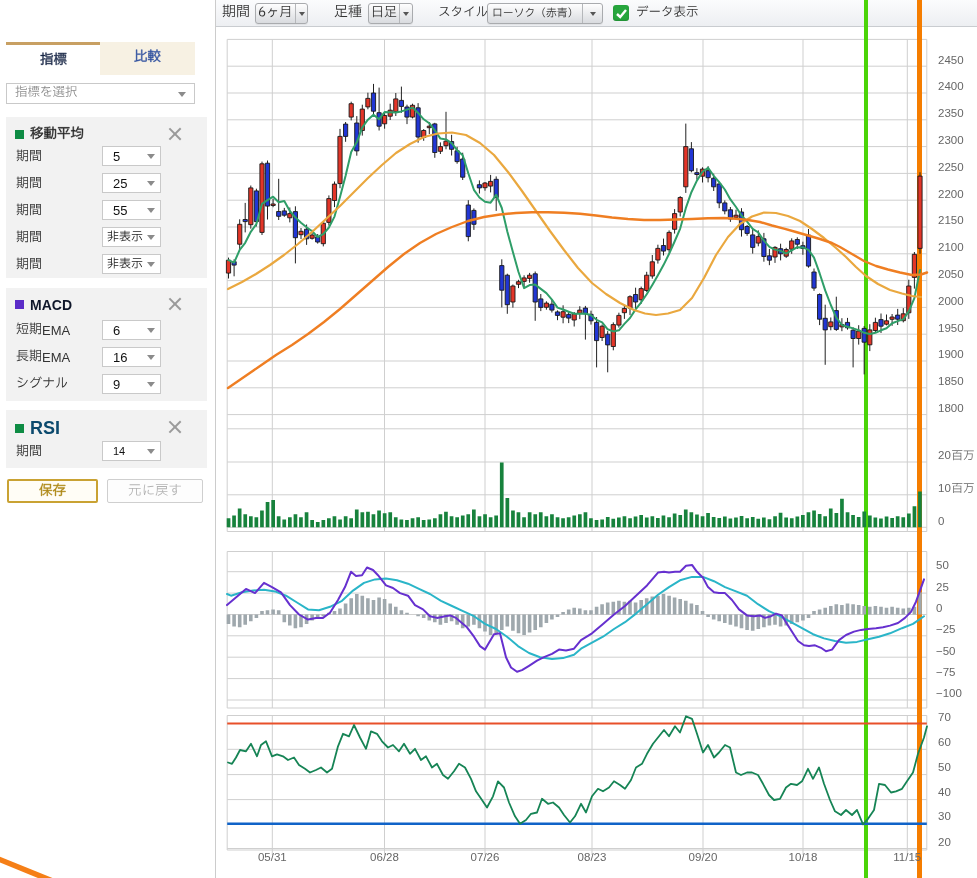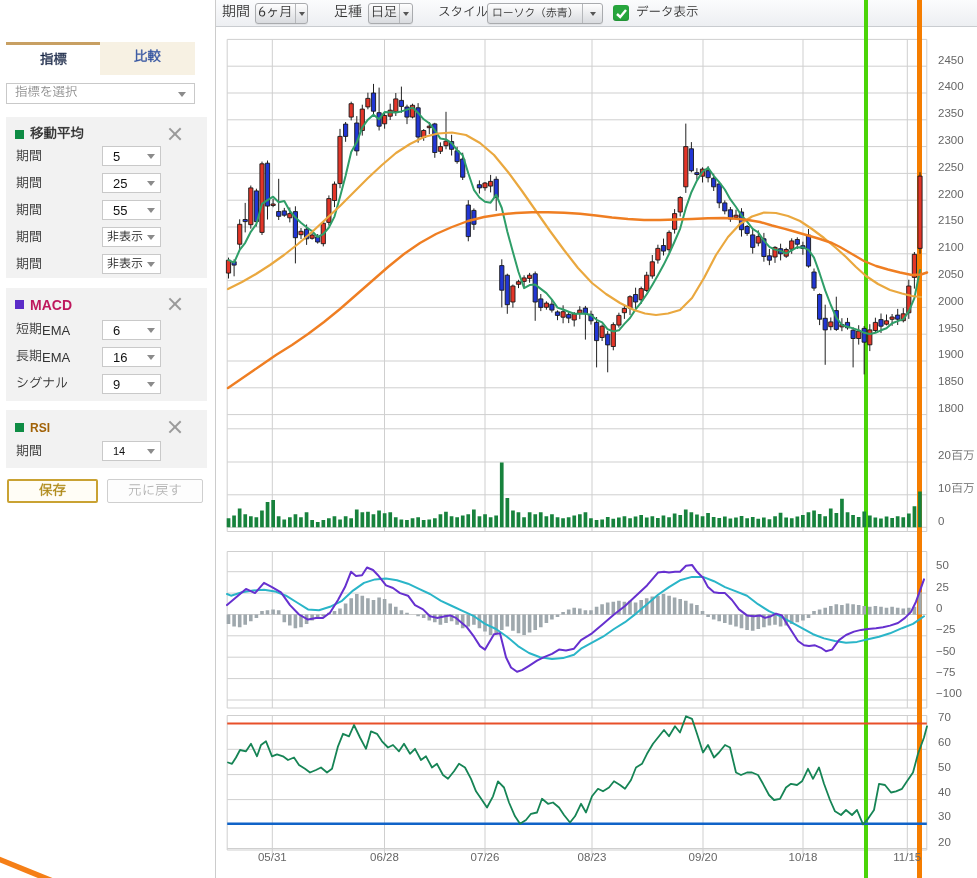--- a/index.html
+++ b/index.html
@@ -265,21 +265,21 @@
           <path d="M5.798 -2.912H6.773V-2.21H0.5589999999999999V-2.912H1.625V-8.827H0.715V-9.529H1.625V-10.841999999999999H2.392V-9.529H5.031V-10.841999999999999H5.798V-9.529H6.734V-8.827H5.798ZM7.345 -10.439H11.947V-0.19499999999999998Q11.947 0.325 11.765 0.533Q11.583 0.741 11.102 0.741H9.216999999999999L8.996 -0.078H11.167V-3.3539999999999996H7.994999999999999Q7.864999999999999 -2.08 7.5725 -1.092Q7.279999999999999 -0.104 6.707999999999999 0.949L6.005999999999999 0.45499999999999996Q6.577999999999999 -0.5589999999999999 6.8575 -1.508Q7.137 -2.457 7.241 -3.653Q7.345 -4.849 7.345 -6.811999999999999ZM11.167 -7.279999999999999V-9.684999999999999H8.112V-7.279999999999999ZM5.031 -7.345V-8.827H2.392V-7.345ZM5.031 -6.669H2.392V-5.1739999999999995H5.031ZM11.167 -4.082V-6.539H8.112Q8.112 -5.278 8.046999999999999 -4.082ZM5.031 -4.498H2.392V-2.912H5.031ZM0.637 0.26Q1.157 -0.143 1.6575 -0.7474999999999999Q2.158 -1.3519999999999999 2.431 -1.924L3.094 -1.508Q2.7689999999999997 -0.884 2.2554999999999996 -0.234Q1.742 0.416 1.2089999999999999 0.858ZM4.8229999999999995 -1.898Q5.1739999999999995 -1.534 5.577 -1.0205Q5.9799999999999995 -0.507 6.239999999999999 -0.091L5.59 0.364Q5.317 -0.065 4.9335 -0.5784999999999999Q4.55 -1.0919999999999999 4.212 -1.4689999999999999Z M14.131 -10.426H18.785V-6.109999999999999H14.963V0.858H14.131ZM20.006999999999998 -10.426H24.869V-0.065Q24.869 0.325 24.6675 0.5005Q24.466 0.6759999999999999 23.997999999999998 0.6759999999999999H22.1L21.957 -0.052H24.037V-6.109999999999999H20.006999999999998ZM14.963 -8.632H18.005V-9.75H14.963ZM20.787 -8.632H24.037V-9.75H20.787ZM14.963 -6.786H18.005V-7.981999999999999H14.963ZM20.787 -6.786H24.037V-7.981999999999999H20.787ZM16.744 -5.018H22.1V-0.40299999999999997H17.563V0.351H16.744ZM21.294 -3.094V-4.367999999999999H17.55V-3.094ZM17.55 -2.4699999999999998V-1.053H21.294V-2.4699999999999998Z" fill="#333"></path>
         </svg></div>
       <div class="sel" style="left:96px;top:137px;width:59px;height:20px">
         <span style="padding-left:4px"><svg width="36" height="15.6" viewBox="0 -10.6 36 15.6" style="vertical-align:middle;margin-top:0px">
             <path d="M6.12 -3.384Q5.532 -3.192 4.944 -3.048Q4.824 -1.584 3.912 -0.666Q3.0 0.252 1.092 0.864L0.756 0.156Q1.8960000000000001 -0.216 2.5980000000000003 -0.63Q3.3000000000000003 -1.044 3.678 -1.578Q4.056 -2.112 4.152 -2.856Q2.928 -2.556 0.768 -2.172L0.624 -2.892Q2.364 -3.144 4.188 -3.564V-5.112H0.864V-5.808H4.188V-7.704H0.672V-8.4H4.188V-10.008000000000001H4.968V-3.7560000000000002Q5.808 -3.996 6.0360000000000005 -4.0680000000000005ZM7.6080000000000005 -2.664H11.364V-1.968H7.6080000000000005V0.888H6.828V-10.008000000000001H7.6080000000000005V-8.364H11.316V-7.668H7.6080000000000005V-5.58H11.124V-4.884H7.6080000000000005Z M23.496000000000002 0.12 23.112000000000002 0.78Q21.108 -0.036000000000000004 19.854 -1.332Q18.6 -2.628 18.0 -4.416Q17.28 -3.48 16.236 -2.7600000000000002V-0.36Q17.976 -0.672 19.356 -1.056L19.451999999999998 -0.34800000000000003Q17.16 0.324 13.968 0.768L13.812 0.024Q14.676 -0.084 15.48 -0.228V-2.2800000000000002Q14.328 -1.608 12.816 -1.1280000000000001L12.504 -1.812Q15.576 -2.7720000000000002 17.148 -4.44H12.672V-5.112H17.52V-6.36H13.524000000000001V-7.008H17.52V-8.208H13.068V-8.868H17.52V-10.008000000000001H18.288V-8.868H22.932000000000002V-8.208H18.288V-7.008H22.464V-6.36H18.288V-5.112H23.34V-4.44H18.72Q19.212 -3.156 20.003999999999998 -2.244Q21.336 -2.928 22.356 -3.864L22.884 -3.348Q21.768 -2.364 20.508000000000003 -1.704Q21.648 -0.636 23.496000000000002 0.12Z M25.848 -9.372H34.152V-8.616H25.848ZM24.732 -6.708H35.28V-5.952H30.504V-0.34800000000000003Q30.504 0.14400000000000002 30.282000000000004 0.36000000000000004Q30.060000000000002 0.5760000000000001 29.556 0.5760000000000001H27.492L27.288 -0.156H29.688V-5.952H24.732ZM32.724000000000004 -4.824Q33.432 -3.912 34.002 -2.9459999999999997Q34.572 -1.98 35.16 -0.732L34.391999999999996 -0.384Q33.816 -1.6320000000000001 33.258 -2.604Q32.7 -3.576 32.052 -4.428ZM27.672 -4.632Q27.36 -3.432 26.79 -2.364Q26.22 -1.296 25.332 -0.312L24.648 -0.804Q25.524 -1.764 26.034 -2.688Q26.544 -3.612 26.892 -4.812Z" fill="#222"></path>
           </svg></span>
         <span class="sc"></span>
       </div>
     </div>
     <div class="card" style="top:288px;height:113px">
-      <div style="position:absolute;left:9px;top:7px"><span class="sq" style="background:#5b2cc8"></span><span style="font-weight:bold;font-size:14px;color:#be185d;vertical-align:middle">MACD</span></div>
+      <div style="position:absolute;left:9px;top:7px"><span class="sq" style="background:#5b2cc8"></span><span style="font-weight:bold;font-size:14px;color:#0f172a;vertical-align:middle">MACD</span></div>
       <div class="xx" style="top:9px"></div>
       <div style="position:absolute;left:10px;top:33px"><svg width="26" height="16.9" viewBox="0 -11.4 26 16.9" style="vertical-align:middle;margin-top:0px">
           <path d="M5.551 -1.066 4.927 -0.5589999999999999 3.393 -2.951Q3.367 -2.9899999999999998 3.341 -2.9964999999999997Q3.315 -3.0029999999999997 3.302 -2.964Q3.029 -1.9369999999999998 2.5025 -1.0074999999999998Q1.976 -0.078 1.079 0.884L0.52 0.286Q1.7289999999999999 -0.988 2.2555 -2.2165Q2.782 -3.445 2.8729999999999998 -4.966H0.572V-5.7589999999999995H2.8859999999999997V-8.528H1.9629999999999999Q1.5859999999999999 -7.526999999999999 1.066 -6.7989999999999995L0.45499999999999996 -7.2669999999999995Q1.4429999999999998 -8.632 1.859 -10.972L2.5869999999999997 -10.815999999999999Q2.431 -9.958 2.223 -9.295H5.486V-8.528H3.666V-5.7589999999999995H5.616V-4.966H3.6399999999999997Q3.5749999999999997 -4.043 3.419 -3.38L3.4709999999999996 -3.3409999999999997L3.627 -3.4709999999999996Q3.731 -3.549 3.8219999999999996 -3.549Q3.952 -3.549 4.043 -3.419ZM5.733 -10.257H12.232999999999999V-9.49H5.733ZM6.175 -8.046999999999999H11.790999999999999V-4.004H6.175ZM6.968 -4.745H10.972V-7.306H6.968ZM12.453999999999999 -0.325V0.442H5.434V-0.325H9.529Q10.100999999999999 -1.781 10.452 -3.393L11.245 -3.159Q10.92 -1.768 10.296 -0.325ZM7.553 -0.65Q7.202 -1.976 6.669 -3.094L7.409999999999999 -3.367Q7.93 -2.2359999999999998 8.267999999999999 -0.9099999999999999Z M18.798000000000002 -2.912H19.773V-2.21H13.559V-2.912H14.625V-8.827H13.715V-9.529H14.625V-10.841999999999999H15.392V-9.529H18.031V-10.841999999999999H18.798000000000002V-9.529H19.734V-8.827H18.798000000000002ZM20.345 -10.439H24.947V-0.19499999999999998Q24.947 0.325 24.765 0.533Q24.583 0.741 24.102 0.741H22.217L21.996000000000002 -0.078H24.167V-3.3539999999999996H20.994999999999997Q20.865 -2.08 20.572499999999998 -1.092Q20.28 -0.104 19.708 0.949L19.006 0.45499999999999996Q19.578 -0.5589999999999999 19.8575 -1.508Q20.137 -2.457 20.241 -3.653Q20.345 -4.849 20.345 -6.811999999999999ZM24.167 -7.279999999999999V-9.684999999999999H21.112000000000002V-7.279999999999999ZM18.031 -7.345V-8.827H15.392V-7.345ZM18.031 -6.669H15.392V-5.1739999999999995H18.031ZM24.167 -4.082V-6.539H21.112000000000002Q21.112000000000002 -5.278 21.046999999999997 -4.082ZM18.031 -4.498H15.392V-2.912H18.031ZM13.637 0.26Q14.157 -0.143 14.657499999999999 -0.7474999999999999Q15.158 -1.3519999999999999 15.431000000000001 -1.924L16.094 -1.508Q15.769 -0.884 15.255500000000001 -0.234Q14.742 0.416 14.209 0.858ZM17.823 -1.898Q18.174 -1.534 18.576999999999998 -1.0205Q18.98 -0.507 19.24 -0.091L18.59 0.364Q18.317 -0.065 17.933500000000002 -0.5784999999999999Q17.55 -1.0919999999999999 17.212 -1.4689999999999999Z" fill="#333"></path>
         </svg><span style="font-size:13px;color:#333;vertical-align:middle">EMA</span></div>
       <div class="sel" style="left:96px;top:32px;width:59px;height:20px">
         <span style="font-size:13px;color:#111;padding-left:10px">6</span>
         <span class="sc"></span>
       </div>
       <div style="position:absolute;left:10px;top:60px"><svg width="26" height="16.9" viewBox="0 -11.4 26 16.9" style="vertical-align:middle;margin-top:0px">
           <path d="M12.402 -4.601999999999999V-3.848H6.109999999999999Q6.811999999999999 -2.626 8.008 -1.742Q8.697 -2.132 9.3795 -2.652Q10.062 -3.1719999999999997 10.543 -3.679L11.075999999999999 -3.1199999999999997Q10.023 -2.1189999999999998 8.671 -1.313Q10.049 -0.481 12.298 0.143L12.024999999999999 0.858Q9.321 0.091 7.734999999999999 -1.0139999999999998Q6.149 -2.1189999999999998 5.226 -3.848H3.4579999999999997V-0.442Q4.966 -0.7799999999999999 5.837 -1.0919999999999999L6.005999999999999 -0.38999999999999996Q5.018 -0.039 3.6594999999999995 0.27949999999999997Q2.3009999999999997 0.598 0.9229999999999999 0.8059999999999999L0.741 0.052Q1.885 -0.11699999999999999 2.626 -0.27299999999999996V-3.848H0.598V-4.601999999999999H2.626V-10.439H11.466V-9.698H3.4579999999999997V-8.501999999999999H11.141V-7.813H3.4579999999999997V-6.577999999999999H11.154V-5.888999999999999H3.4579999999999997V-4.601999999999999Z M18.798000000000002 -2.912H19.773V-2.21H13.559V-2.912H14.625V-8.827H13.715V-9.529H14.625V-10.841999999999999H15.392V-9.529H18.031V-10.841999999999999H18.798000000000002V-9.529H19.734V-8.827H18.798000000000002ZM20.345 -10.439H24.947V-0.19499999999999998Q24.947 0.325 24.765 0.533Q24.583 0.741 24.102 0.741H22.217L21.996000000000002 -0.078H24.167V-3.3539999999999996H20.994999999999997Q20.865 -2.08 20.572499999999998 -1.092Q20.28 -0.104 19.708 0.949L19.006 0.45499999999999996Q19.578 -0.5589999999999999 19.8575 -1.508Q20.137 -2.457 20.241 -3.653Q20.345 -4.849 20.345 -6.811999999999999ZM24.167 -7.279999999999999V-9.684999999999999H21.112000000000002V-7.279999999999999ZM18.031 -7.345V-8.827H15.392V-7.345ZM18.031 -6.669H15.392V-5.1739999999999995H18.031ZM24.167 -4.082V-6.539H21.112000000000002Q21.112000000000002 -5.278 21.046999999999997 -4.082ZM18.031 -4.498H15.392V-2.912H18.031ZM13.637 0.26Q14.157 -0.143 14.657499999999999 -0.7474999999999999Q15.158 -1.3519999999999999 15.431000000000001 -1.924L16.094 -1.508Q15.769 -0.884 15.255500000000001 -0.234Q14.742 0.416 14.209 0.858ZM17.823 -1.898Q18.174 -1.534 18.576999999999998 -1.0205Q18.98 -0.507 19.24 -0.091L18.59 0.364Q18.317 -0.065 17.933500000000002 -0.5784999999999999Q17.55 -1.0919999999999999 17.212 -1.4689999999999999Z" fill="#333"></path>
@@ -290,21 +290,21 @@
       </div>
       <div style="position:absolute;left:10px;top:87px"><svg width="52" height="16.9" viewBox="0 -11.4 52 16.9" style="vertical-align:middle;margin-top:0px">
           <path d="M6.435 -7.7219999999999995Q5.564 -8.19 4.5305 -8.619Q3.497 -9.048 2.5869999999999997 -9.334L2.925 -10.179Q3.796 -9.905999999999999 4.842499999999999 -9.4705Q5.888999999999999 -9.035 6.838 -8.541ZM2.1189999999999998 -0.9099999999999999Q4.367999999999999 -1.2349999999999999 6.019 -2.041Q7.67 -2.847 8.879 -4.2379999999999995Q10.088 -5.629 11.024 -7.747999999999999L11.83 -7.189Q10.413 -3.9779999999999998 8.151 -2.2359999999999998Q5.888999999999999 -0.494 2.366 0.039ZM5.420999999999999 -4.459Q4.459 -4.927 3.4189999999999996 -5.343Q2.379 -5.7589999999999995 1.508 -6.019L1.8199999999999998 -6.864Q2.73 -6.590999999999999 3.7960000000000003 -6.1685Q4.862 -5.7459999999999996 5.785 -5.278Z M24.622 -10.868Q25.337 -9.724 25.766 -8.697L25.09 -8.385Q24.531 -9.633 23.92 -10.556ZM23.153 -10.426Q23.92 -9.165 24.284 -8.229L23.698999999999998 -7.981999999999999Q23.387 -4.81 21.411 -2.626Q19.435 -0.442 16.172 0.507L15.743 -0.364Q18.759 -1.222 20.514 -3.0484999999999998Q22.269 -4.875 22.698 -7.553H17.706Q17.134 -6.707999999999999 16.419 -5.9735Q15.704 -5.239 14.742 -4.511L14.144 -5.226Q15.548 -6.253 16.536 -7.4944999999999995Q17.524 -8.735999999999999 18.148 -10.257L19.045 -10.01Q18.655 -9.087 18.252 -8.437H23.348Q22.945 -9.295 22.438 -10.113999999999999Z M37.947 -7.0329999999999995V-6.136H33.358V-5.473Q33.358 -3.9389999999999996 32.968 -2.8665Q32.578 -1.7939999999999998 31.765500000000003 -1.0334999999999999Q30.953 -0.27299999999999996 29.627 0.312L29.107 -0.533Q30.342 -1.053 31.057 -1.7095Q31.772 -2.366 32.0905 -3.276Q32.409 -4.186 32.409 -5.499V-6.136H27.313V-7.0329999999999995H32.409V-10.192H33.358V-7.0329999999999995Z M51.116 -5.109Q50.504999999999995 -3.185 49.387 -1.8265Q48.269 -0.46799999999999997 46.8 0.143H45.955V-10.036H46.865V-0.8969999999999999Q49.192 -2.145 50.323 -5.551ZM42.731 -9.971H43.641V-6.058Q43.641 -3.7049999999999996 42.926 -2.2359999999999998Q42.211 -0.767 40.716 0.325L40.105 -0.416Q41.47 -1.378 42.1005 -2.665Q42.731 -3.952 42.731 -6.032Z" fill="#333"></path>
         </svg></div>
       <div class="sel" style="left:96px;top:86px;width:59px;height:20px">
         <span style="font-size:13px;color:#111;padding-left:10px">9</span>
         <span class="sc"></span>
       </div>
     </div>
     <div class="card" style="top:410px;height:58px">
-      <div style="position:absolute;left:9px;top:8px"><span class="sq" style="background:#0e8c44"></span><span style="font-weight:bold;font-size:12px;color:#a16207;vertical-align:middle">RSI</span></div>
+      <div style="position:absolute;left:9px;top:8px"><span class="sq" style="background:#0e8c44"></span><span style="font-weight:bold;font-size:18px;color:#0c4a6e;vertical-align:middle">RSI</span></div>
       <div class="xx" style="top:10px"></div>
       <div style="position:absolute;left:10px;top:33px"><svg width="26" height="16.9" viewBox="0 -11.4 26 16.9" style="vertical-align:middle;margin-top:0px">
           <path d="M5.798 -2.912H6.773V-2.21H0.5589999999999999V-2.912H1.625V-8.827H0.715V-9.529H1.625V-10.841999999999999H2.392V-9.529H5.031V-10.841999999999999H5.798V-9.529H6.734V-8.827H5.798ZM7.345 -10.439H11.947V-0.19499999999999998Q11.947 0.325 11.765 0.533Q11.583 0.741 11.102 0.741H9.216999999999999L8.996 -0.078H11.167V-3.3539999999999996H7.994999999999999Q7.864999999999999 -2.08 7.5725 -1.092Q7.279999999999999 -0.104 6.707999999999999 0.949L6.005999999999999 0.45499999999999996Q6.577999999999999 -0.5589999999999999 6.8575 -1.508Q7.137 -2.457 7.241 -3.653Q7.345 -4.849 7.345 -6.811999999999999ZM11.167 -7.279999999999999V-9.684999999999999H8.112V-7.279999999999999ZM5.031 -7.345V-8.827H2.392V-7.345ZM5.031 -6.669H2.392V-5.1739999999999995H5.031ZM11.167 -4.082V-6.539H8.112Q8.112 -5.278 8.046999999999999 -4.082ZM5.031 -4.498H2.392V-2.912H5.031ZM0.637 0.26Q1.157 -0.143 1.6575 -0.7474999999999999Q2.158 -1.3519999999999999 2.431 -1.924L3.094 -1.508Q2.7689999999999997 -0.884 2.2554999999999996 -0.234Q1.742 0.416 1.2089999999999999 0.858ZM4.8229999999999995 -1.898Q5.1739999999999995 -1.534 5.577 -1.0205Q5.9799999999999995 -0.507 6.239999999999999 -0.091L5.59 0.364Q5.317 -0.065 4.9335 -0.5784999999999999Q4.55 -1.0919999999999999 4.212 -1.4689999999999999Z M14.131 -10.426H18.785V-6.109999999999999H14.963V0.858H14.131ZM20.006999999999998 -10.426H24.869V-0.065Q24.869 0.325 24.6675 0.5005Q24.466 0.6759999999999999 23.997999999999998 0.6759999999999999H22.1L21.957 -0.052H24.037V-6.109999999999999H20.006999999999998ZM14.963 -8.632H18.005V-9.75H14.963ZM20.787 -8.632H24.037V-9.75H20.787ZM14.963 -6.786H18.005V-7.981999999999999H14.963ZM20.787 -6.786H24.037V-7.981999999999999H20.787ZM16.744 -5.018H22.1V-0.40299999999999997H17.563V0.351H16.744ZM21.294 -3.094V-4.367999999999999H17.55V-3.094ZM17.55 -2.4699999999999998V-1.053H21.294V-2.4699999999999998Z" fill="#333"></path>
         </svg></div>
       <div class="sel" style="left:96px;top:31px;width:59px;height:20px">
         <span style="font-size:11px;color:#111;padding-left:10px">14</span>
         <span class="sc"></span>
       </div>
     </div>
     <div style="position:absolute;left:7px;top:479px;width:91px;height:24px;border:2px solid #c9a233;border-radius:2px;background:#fffdf6;text-align:center;line-height:20px"><svg width="27" height="17.6" viewBox="0 -11.9 27 17.6" style="vertical-align:middle;margin-top:0px">

